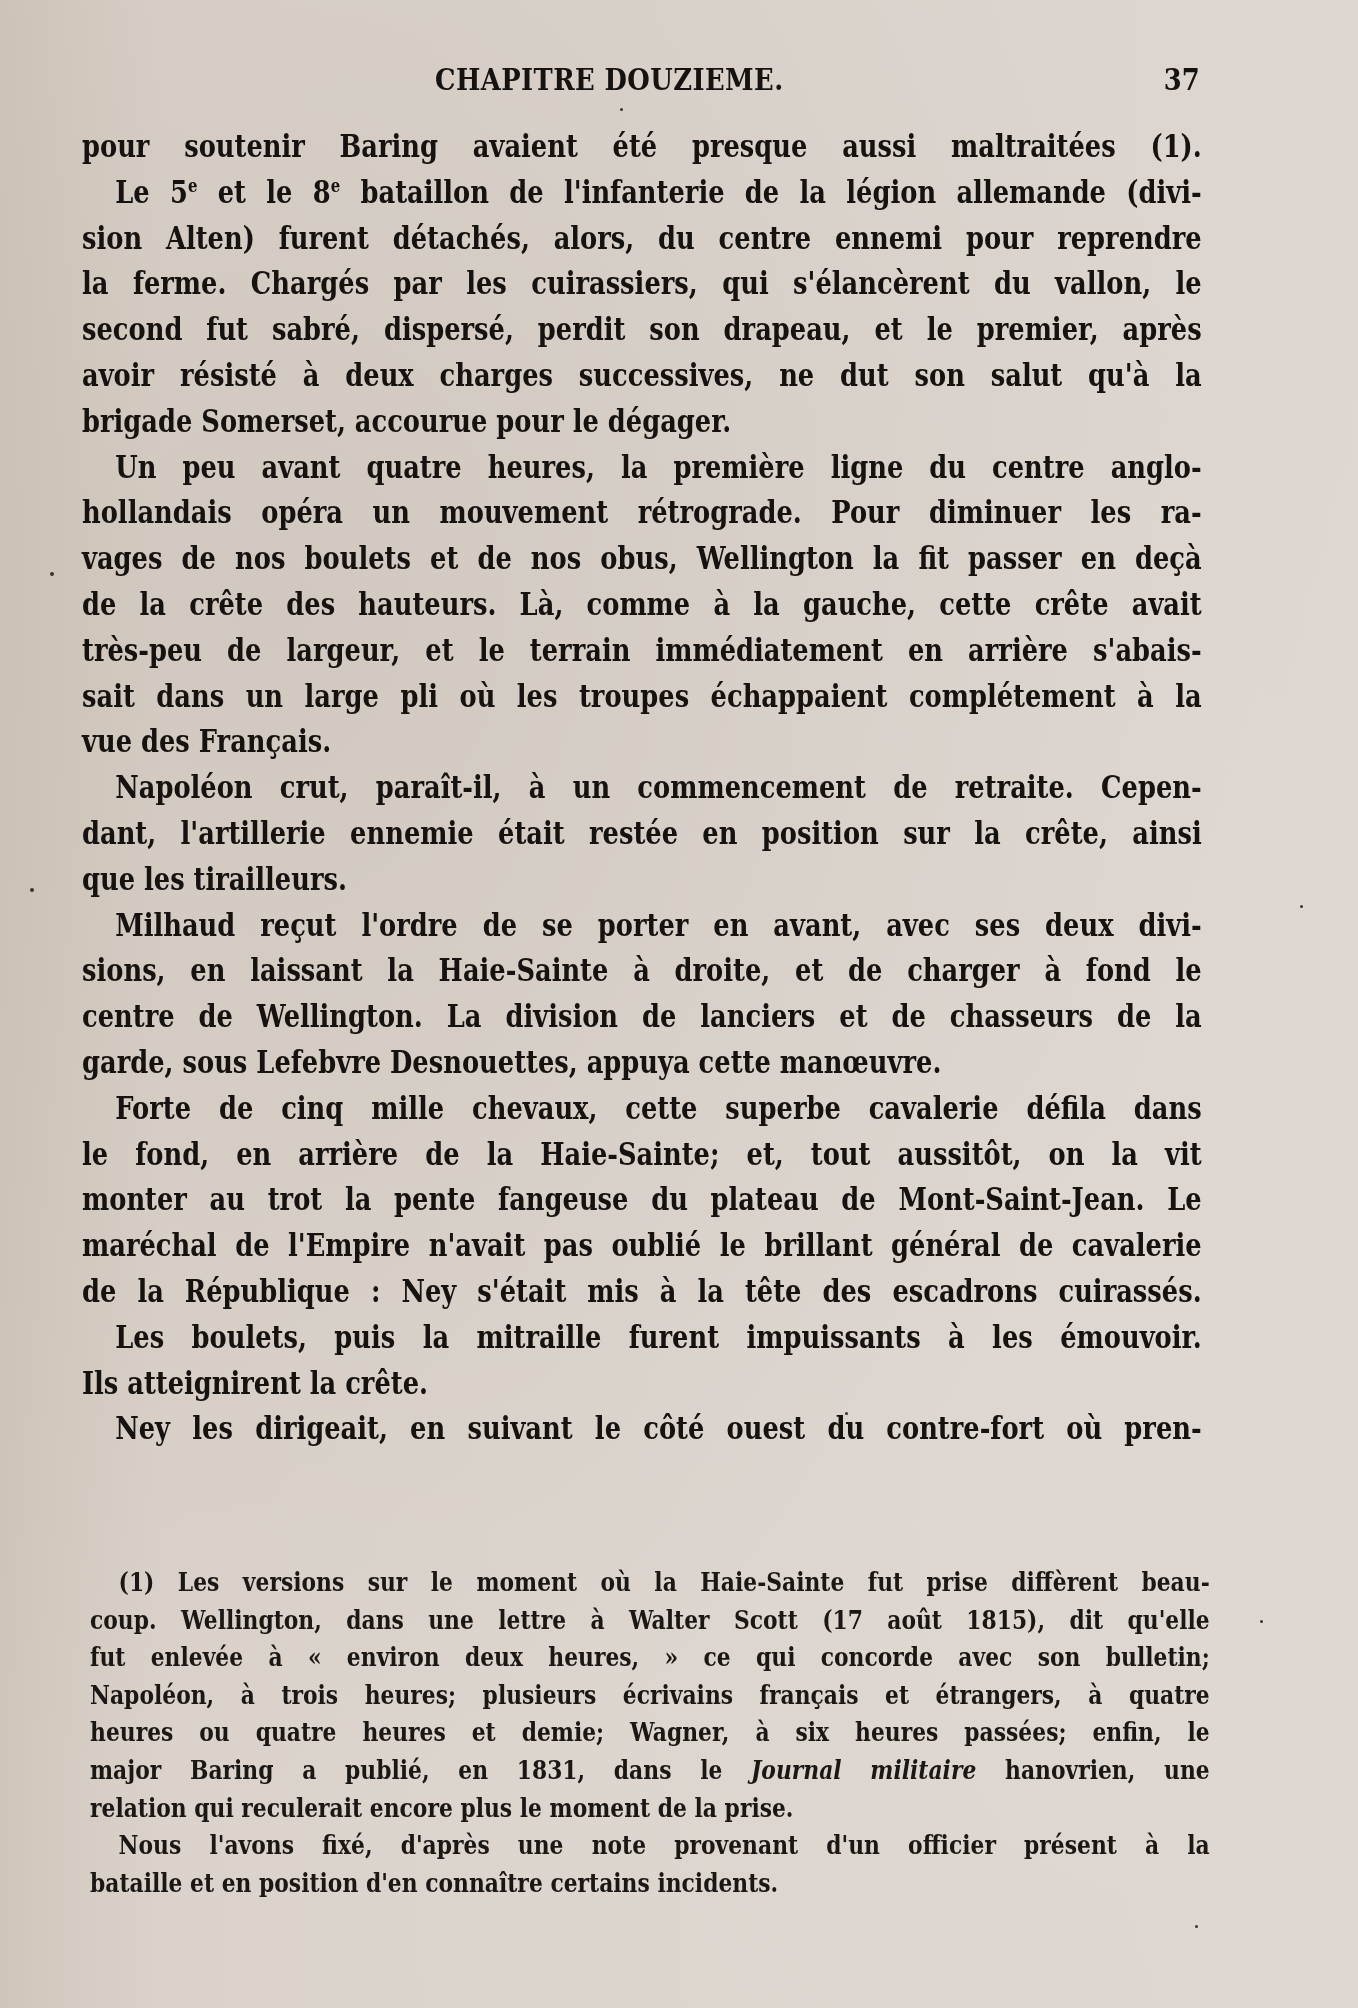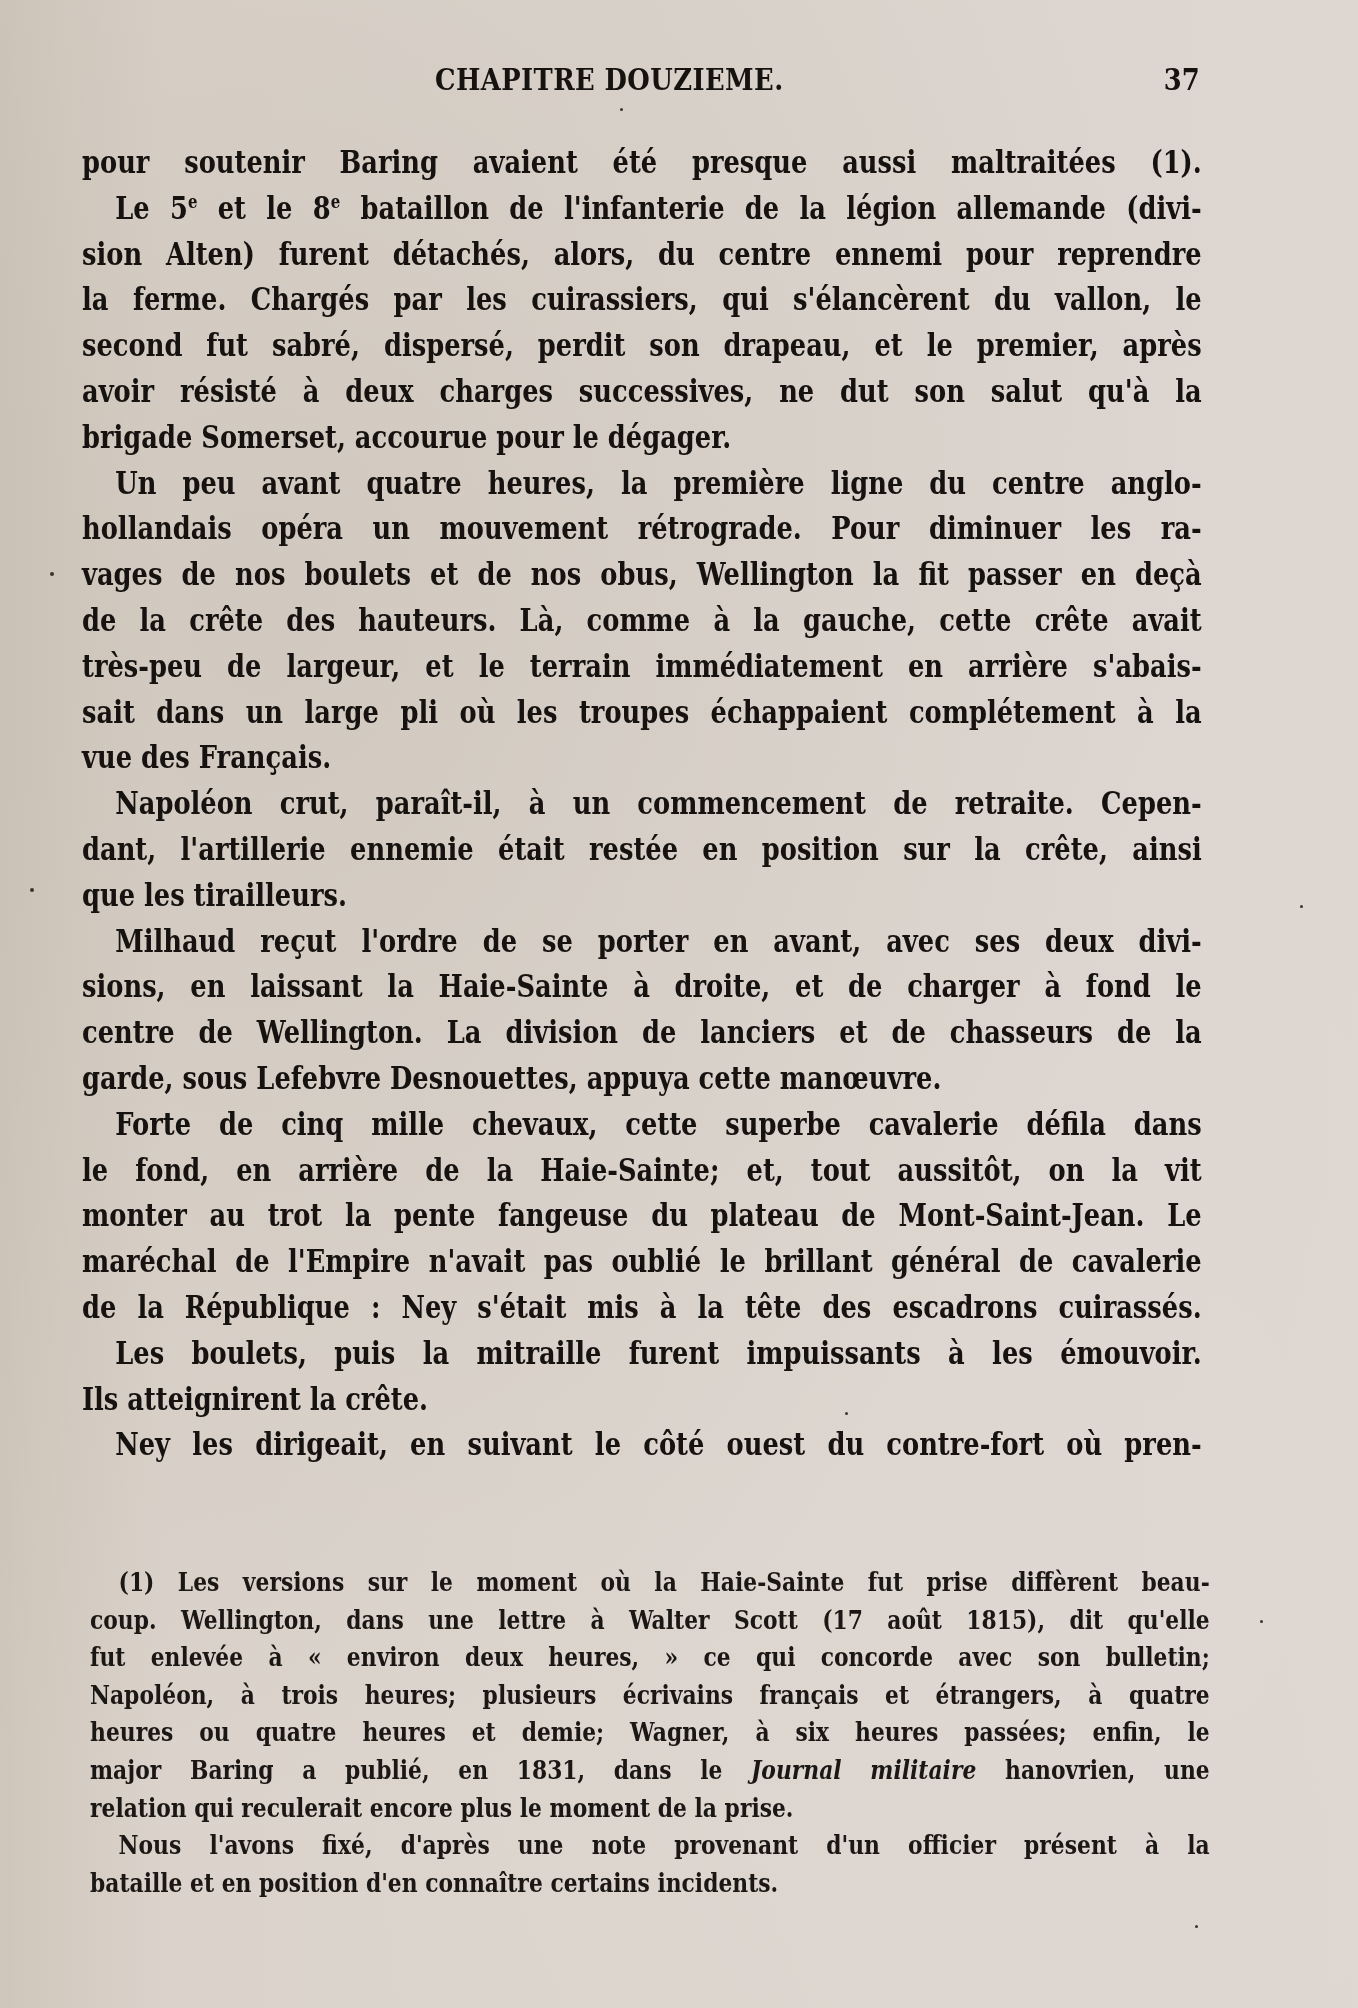--- a/index.html
+++ b/index.html
@@ -48,21 +48,21 @@
       position: absolute;
       right: 2px;
       top: 0;
       font-size: 30px;
       font-weight: bold;
       transform: scaleX(0.86);
       transform-origin: right top;
     }
     .body-text {
       position: absolute;
-      top: 140px;
+      top: 124px;
       left: 0;
       width: 1120px;
     }
     .line {
       height: 45.8px;
       line-height: 45.8px;
       font-size: 31px;
       font-weight: bold;
       white-space: nowrap;
       text-align: justify;

